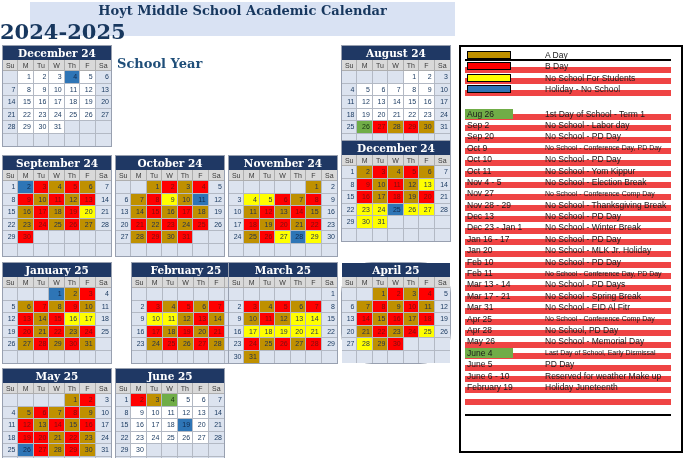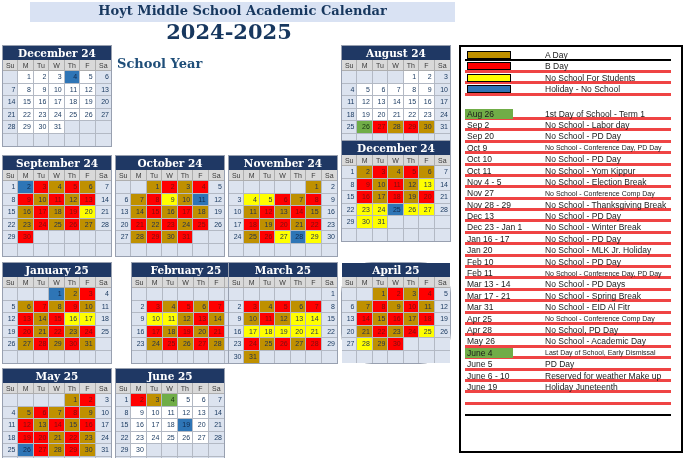--- a/index.html
+++ b/index.html
@@ -1,23 +1,23 @@
 <!DOCTYPE html>
 <html><head>
 <meta charset="utf-8">
 <style>
   html,body { margin:0; padding:0; background:#fff; }
   .page { position:relative; width:700px; height:458px; background:#fff; overflow:hidden;
           font-family:"Liberation Sans", sans-serif; }
 
   .corner-square { position:absolute; left:35px; top:2px; width:9px; height:9px; background:#1F3864; }
-  .title-band { position:absolute; left:30px; top:2px; width:425px; height:20px; background:#D9E2F3;
+  .title-band { position:absolute; left:30px; top:2px; width:425px; height:34px; background:#D9E2F3;
                 color:#17375E; font-family:"DejaVu Serif", serif; font-weight:bold; font-size:13px;
                 text-align:center; line-height:18px; }
-  .year-title { position:absolute; left:0; top:19px; width:458px; text-align:center;
+  .year-title { position:absolute; left:0; top:19px; width:458px; text-align:left;
                 font-family:"DejaVu Serif", serif; font-weight:bold; font-size:21px; color:#17375E; }
   .school-year { position:absolute; left:117px; top:56px; width:222px; 
                  font-family:"DejaVu Serif", serif; font-weight:bold; font-size:13px; color:#1F4E79; }
 
   .month { position:absolute; width:110px; border:1px solid #98A0B0; background:#fff; box-sizing:border-box; }
   .month-title { background:#1F3864; color:#fff; font-family:"DejaVu Serif", serif; font-weight:bold;
                  font-size:10.5px; text-align:center; height:14px; line-height:14px; }
   .dow-row, .week { display:grid; grid-template-columns:repeat(7,1fr); }
   .dow { background:#D9D9D9; border-right:1px solid #AEAEAE; border-bottom:1px solid #AEAEAE;
          font-size:7px; color:#3B3B3B; text-align:center; height:11px; line-height:11px; box-sizing:border-box; }
@@ -31,21 +31,21 @@
   .cell.a { background:#BF9000; color:#1F3050; }
   .cell.b { background:#FF0000; color:#7A1010; }
   .cell.n { background:#FFFF00; color:#1F3050; }
   .cell.h { background:#2E75B6; color:#102A4E; }
   .cell.g { background:#70AD47; color:#173312; }
 
   .legend { position:absolute; left:459px; top:45px; width:224px; height:408px; border:2px solid #000;
             background:#fff; box-sizing:border-box; padding:3px 12px 0 4px; }
   .legend-rows { width:206px; }
   .key-row, .evt-row { display:grid; grid-template-columns:80px 1fr; align-items:center;
-                       height:11.4px; border-bottom:3px solid #ef4444; box-sizing:border-box; }
+                       height:11.4px; border-bottom:6px solid #ef4444; box-sizing:border-box; }
   .key-row.thick, .evt-row.thick { border-bottom:2px solid #000; }
   .swatch { width:44px; height:8px; border:1px solid #000; margin-left:2px; box-sizing:border-box; }
   .key-label, .evt-desc { font-size:8.5px; color:#1A1A1A; white-space:nowrap; }
   .evt-desc.small { font-size:7px; }
   .evt-date { font-size:8.5px; color:#1A1A1A; padding-left:2px; white-space:nowrap; }
   .evt-date.mark { background:#70AD47; width:48px; box-sizing:border-box; }
   .key-gap { height:13px; }
 </style>
 </head>
 <body>
@@ -945,35 +945,35 @@
         <div class="evt-row">
           <div class="evt-date">Apr 25</div>
           <div class="evt-desc small">No School - Conference Comp Day</div>
         </div>
         <div class="evt-row">
           <div class="evt-date">Apr 28</div>
           <div class="evt-desc">No School, PD Day</div>
         </div>
         <div class="evt-row">
           <div class="evt-date">May 26</div>
-          <div class="evt-desc">No School - Academic Day</div>
+          <div class="evt-desc">No School - Memorial Day</div>
         </div>
         <div class="evt-row">
           <div class="evt-date mark">June 4</div>
           <div class="evt-desc small">Last Day of School, Early Dismissal</div>
         </div>
         <div class="evt-row">
           <div class="evt-date">June 5</div>
           <div class="evt-desc">PD Day</div>
         </div>
         <div class="evt-row">
           <div class="evt-date">June 6 - 10</div>
           <div class="evt-desc">Reserved for weather Make up</div>
         </div>
         <div class="evt-row">
-          <div class="evt-date">June 19</div>
+          <div class="evt-date">February 19</div>
           <div class="evt-desc">Holiday Juneteenth</div>
         </div>
         <div class="evt-row"></div>
         <div class="evt-row thick"></div>
       </div>
   </div>
 </div>
 
 </body></html>

